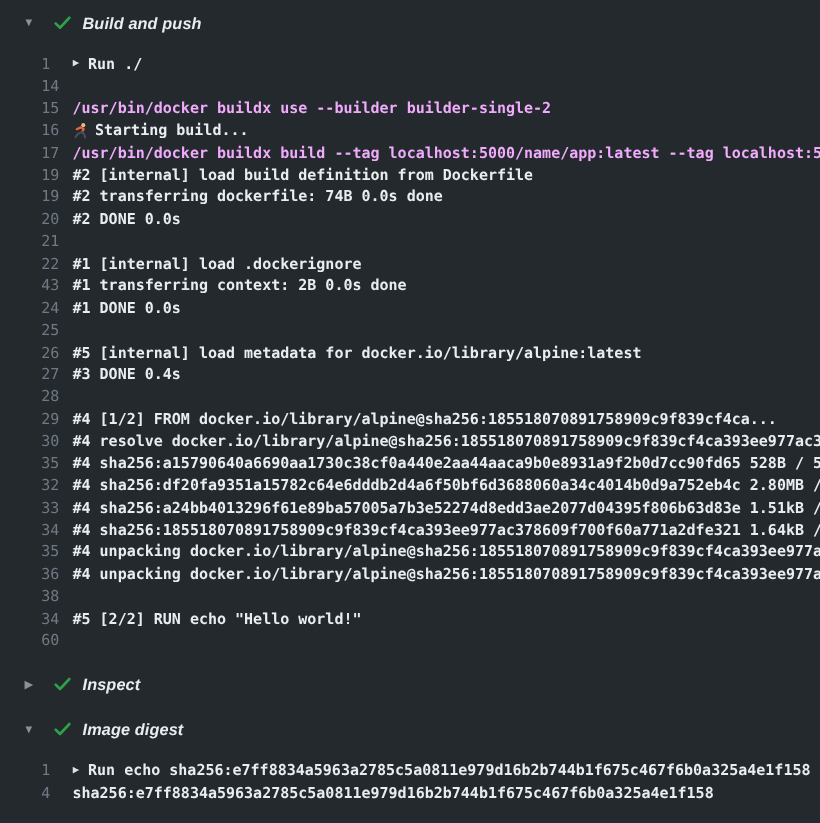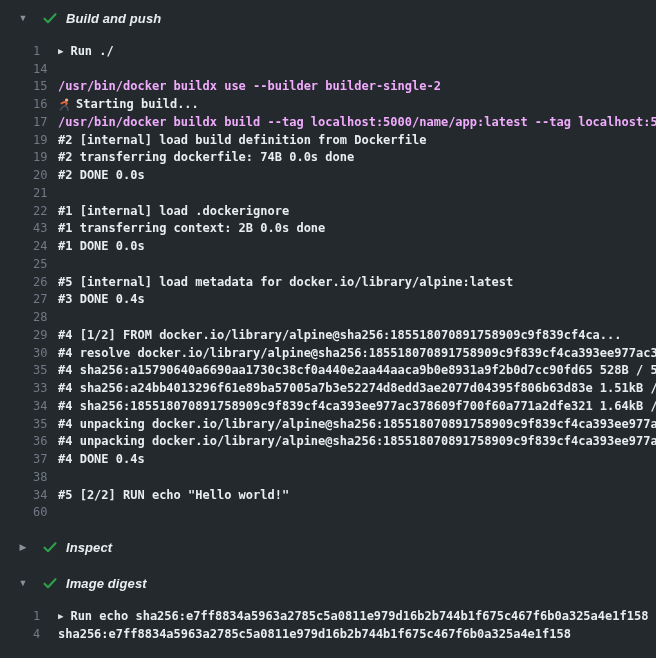--- a/index.html
+++ b/index.html
@@ -202,20 +202,27 @@
   </div>
 
   <div class="line">
     <span class="line-number">35</span>
     <span class="line-body">
 
       <span class="line-text">#4 sha256:a15790640a6690aa1730c38cf0a440e2aa44aaca9b0e8931a9f2b0d7cc90fd65 528B / 52</span>
     </span>
   </div>
 
+  <div class="line">
+    <span class="line-number">32</span>
+    <span class="line-body">
+
+      <span class="line-text">#4 sha256:df20fa9351a15782c64e6dddb2d4a6f50bf6d3688060a34c4014b0d9a752eb4c 2.80MB / </span>
+    </span>
+  </div>
 
   <div class="line">
     <span class="line-number">33</span>
     <span class="line-body">
 
       <span class="line-text">#4 sha256:a24bb4013296f61e89ba57005a7b3e52274d8edd3ae2077d04395f806b63d83e 1.51kB / </span>
     </span>
   </div>
 
   <div class="line">
@@ -235,27 +242,20 @@
   </div>
 
   <div class="line">
     <span class="line-number">36</span>
     <span class="line-body">
 
       <span class="line-text">#4 unpacking docker.io/library/alpine@sha256:185518070891758909c9f839cf4ca393ee977ac</span>
     </span>
   </div>
 
-  <div class="line">
-    <span class="line-number">37</span>
-    <span class="line-body">
-
-      <span class="line-text">#4 DONE 0.4s</span>
-    </span>
-  </div>
 
   <div class="line">
     <span class="line-number">38</span>
     <span class="line-body">
 
       <span class="line-text"></span>
     </span>
   </div>
 
   <div class="line">

